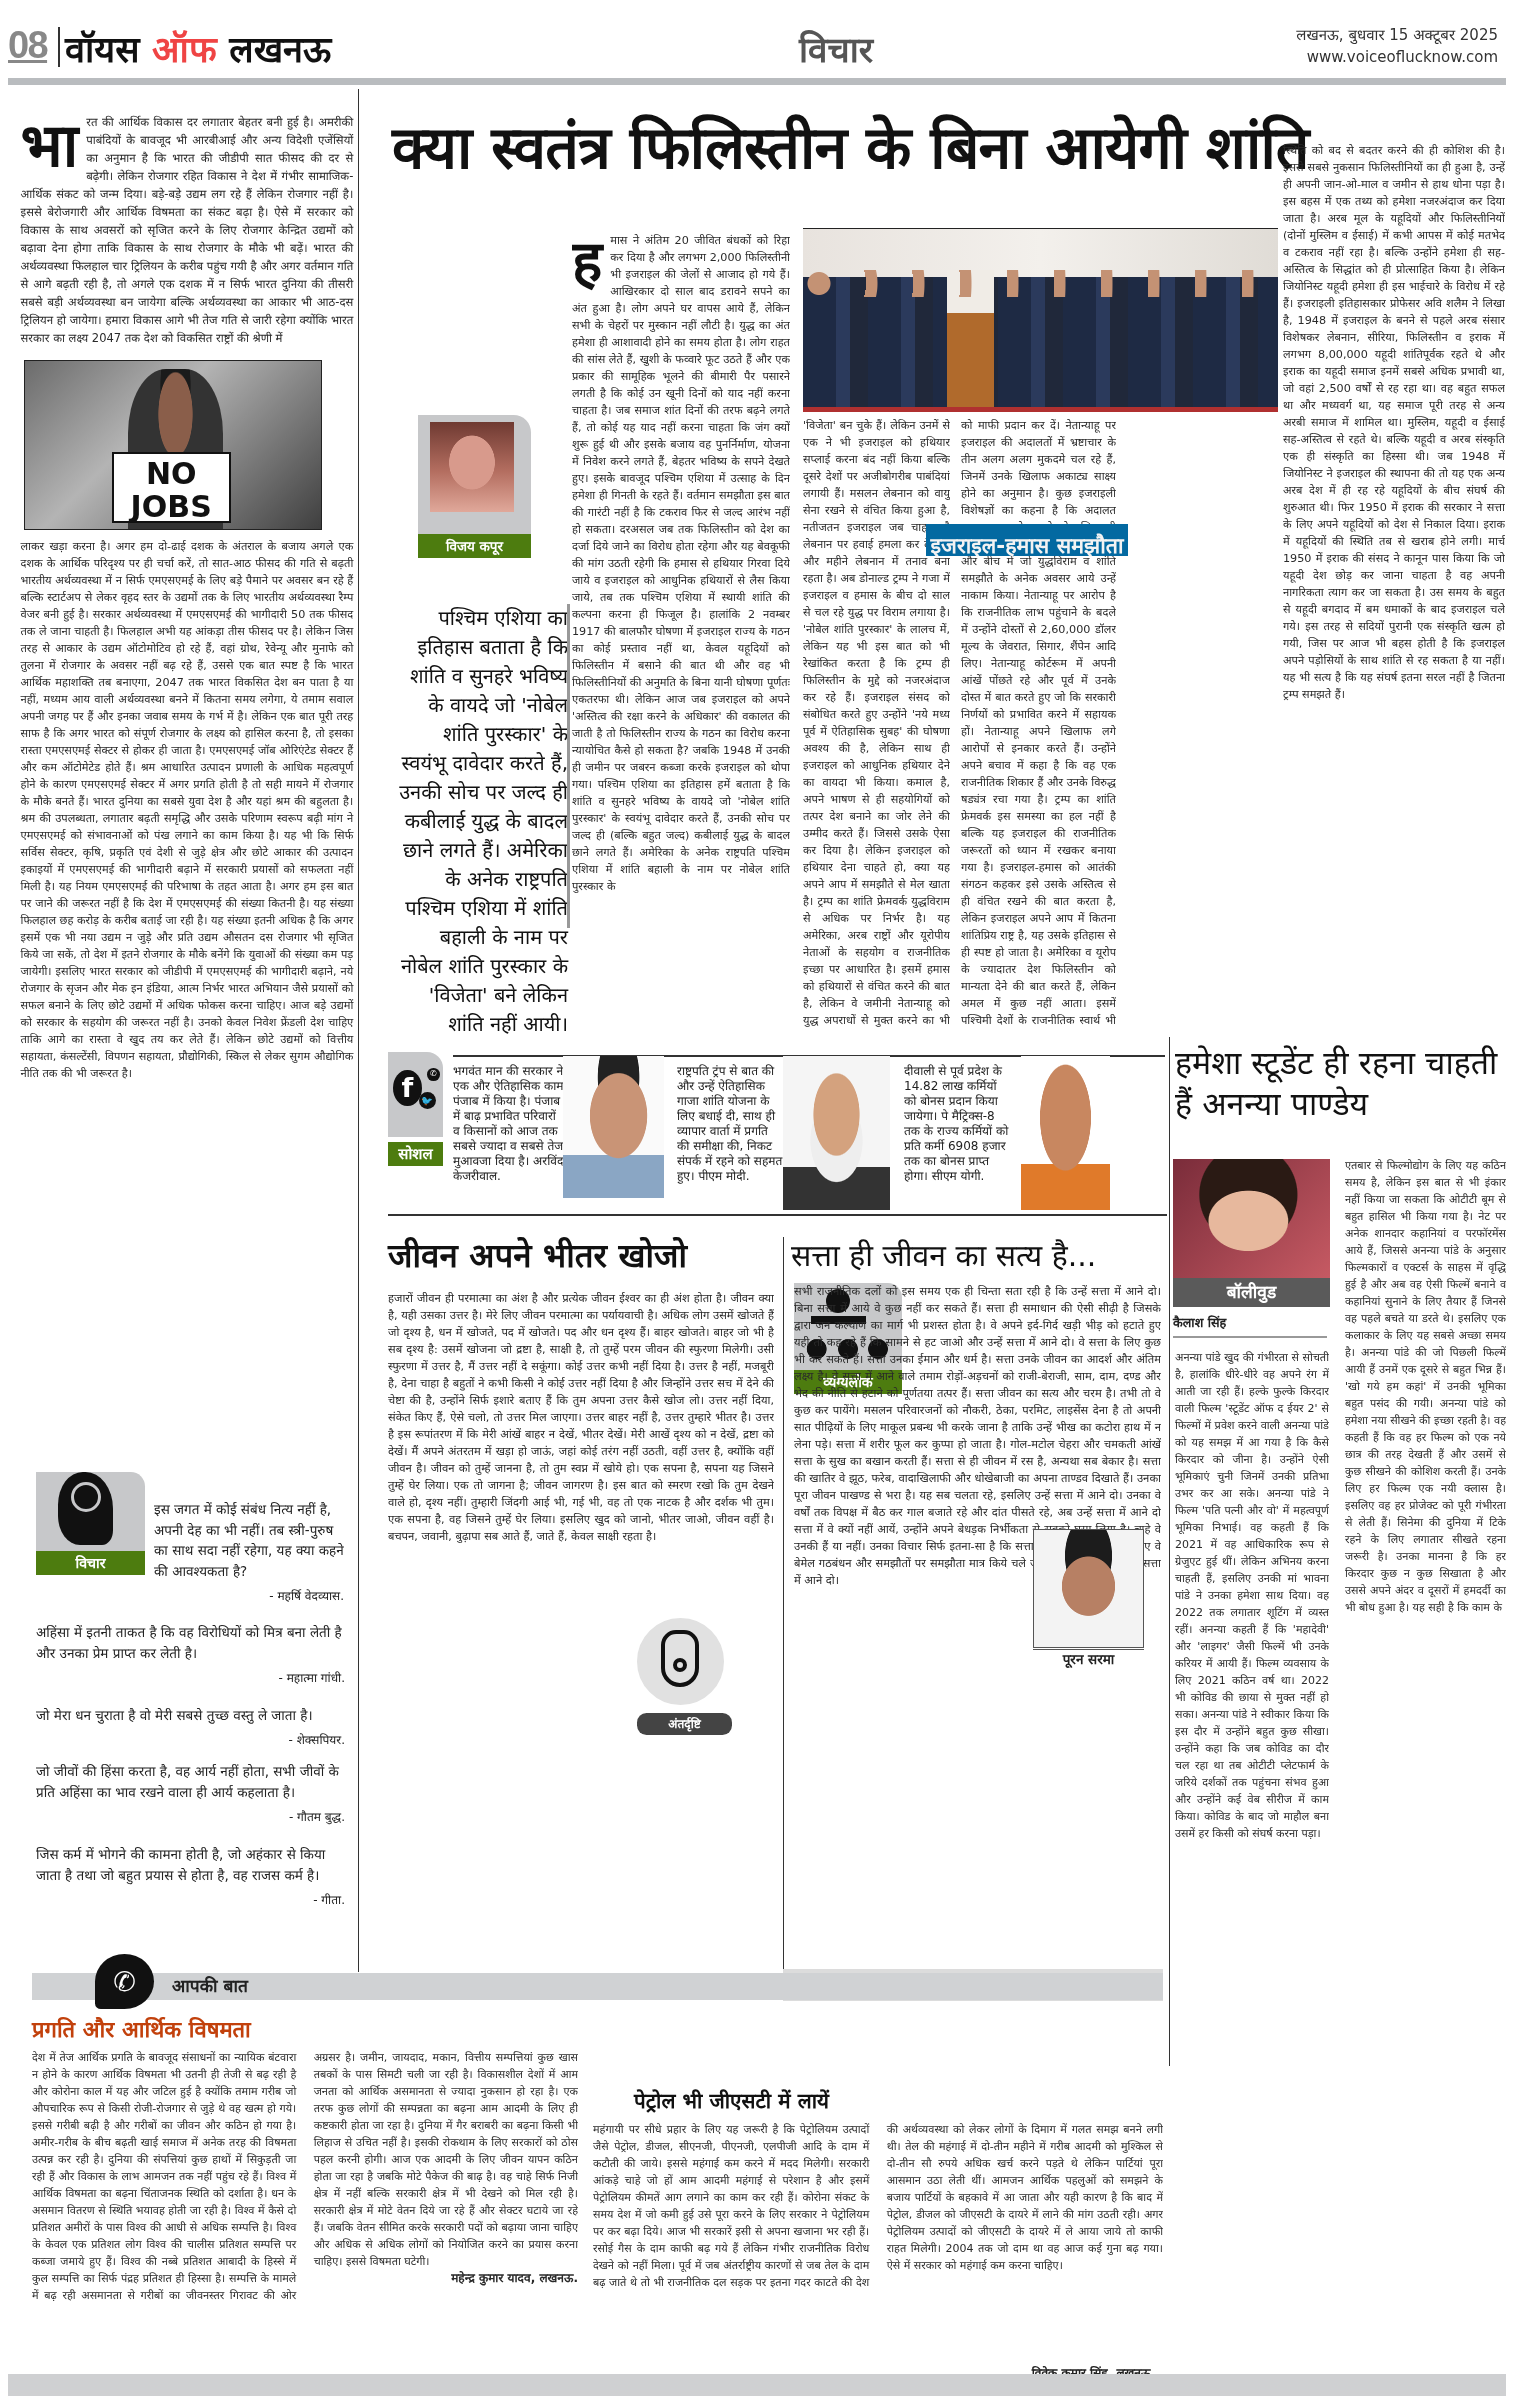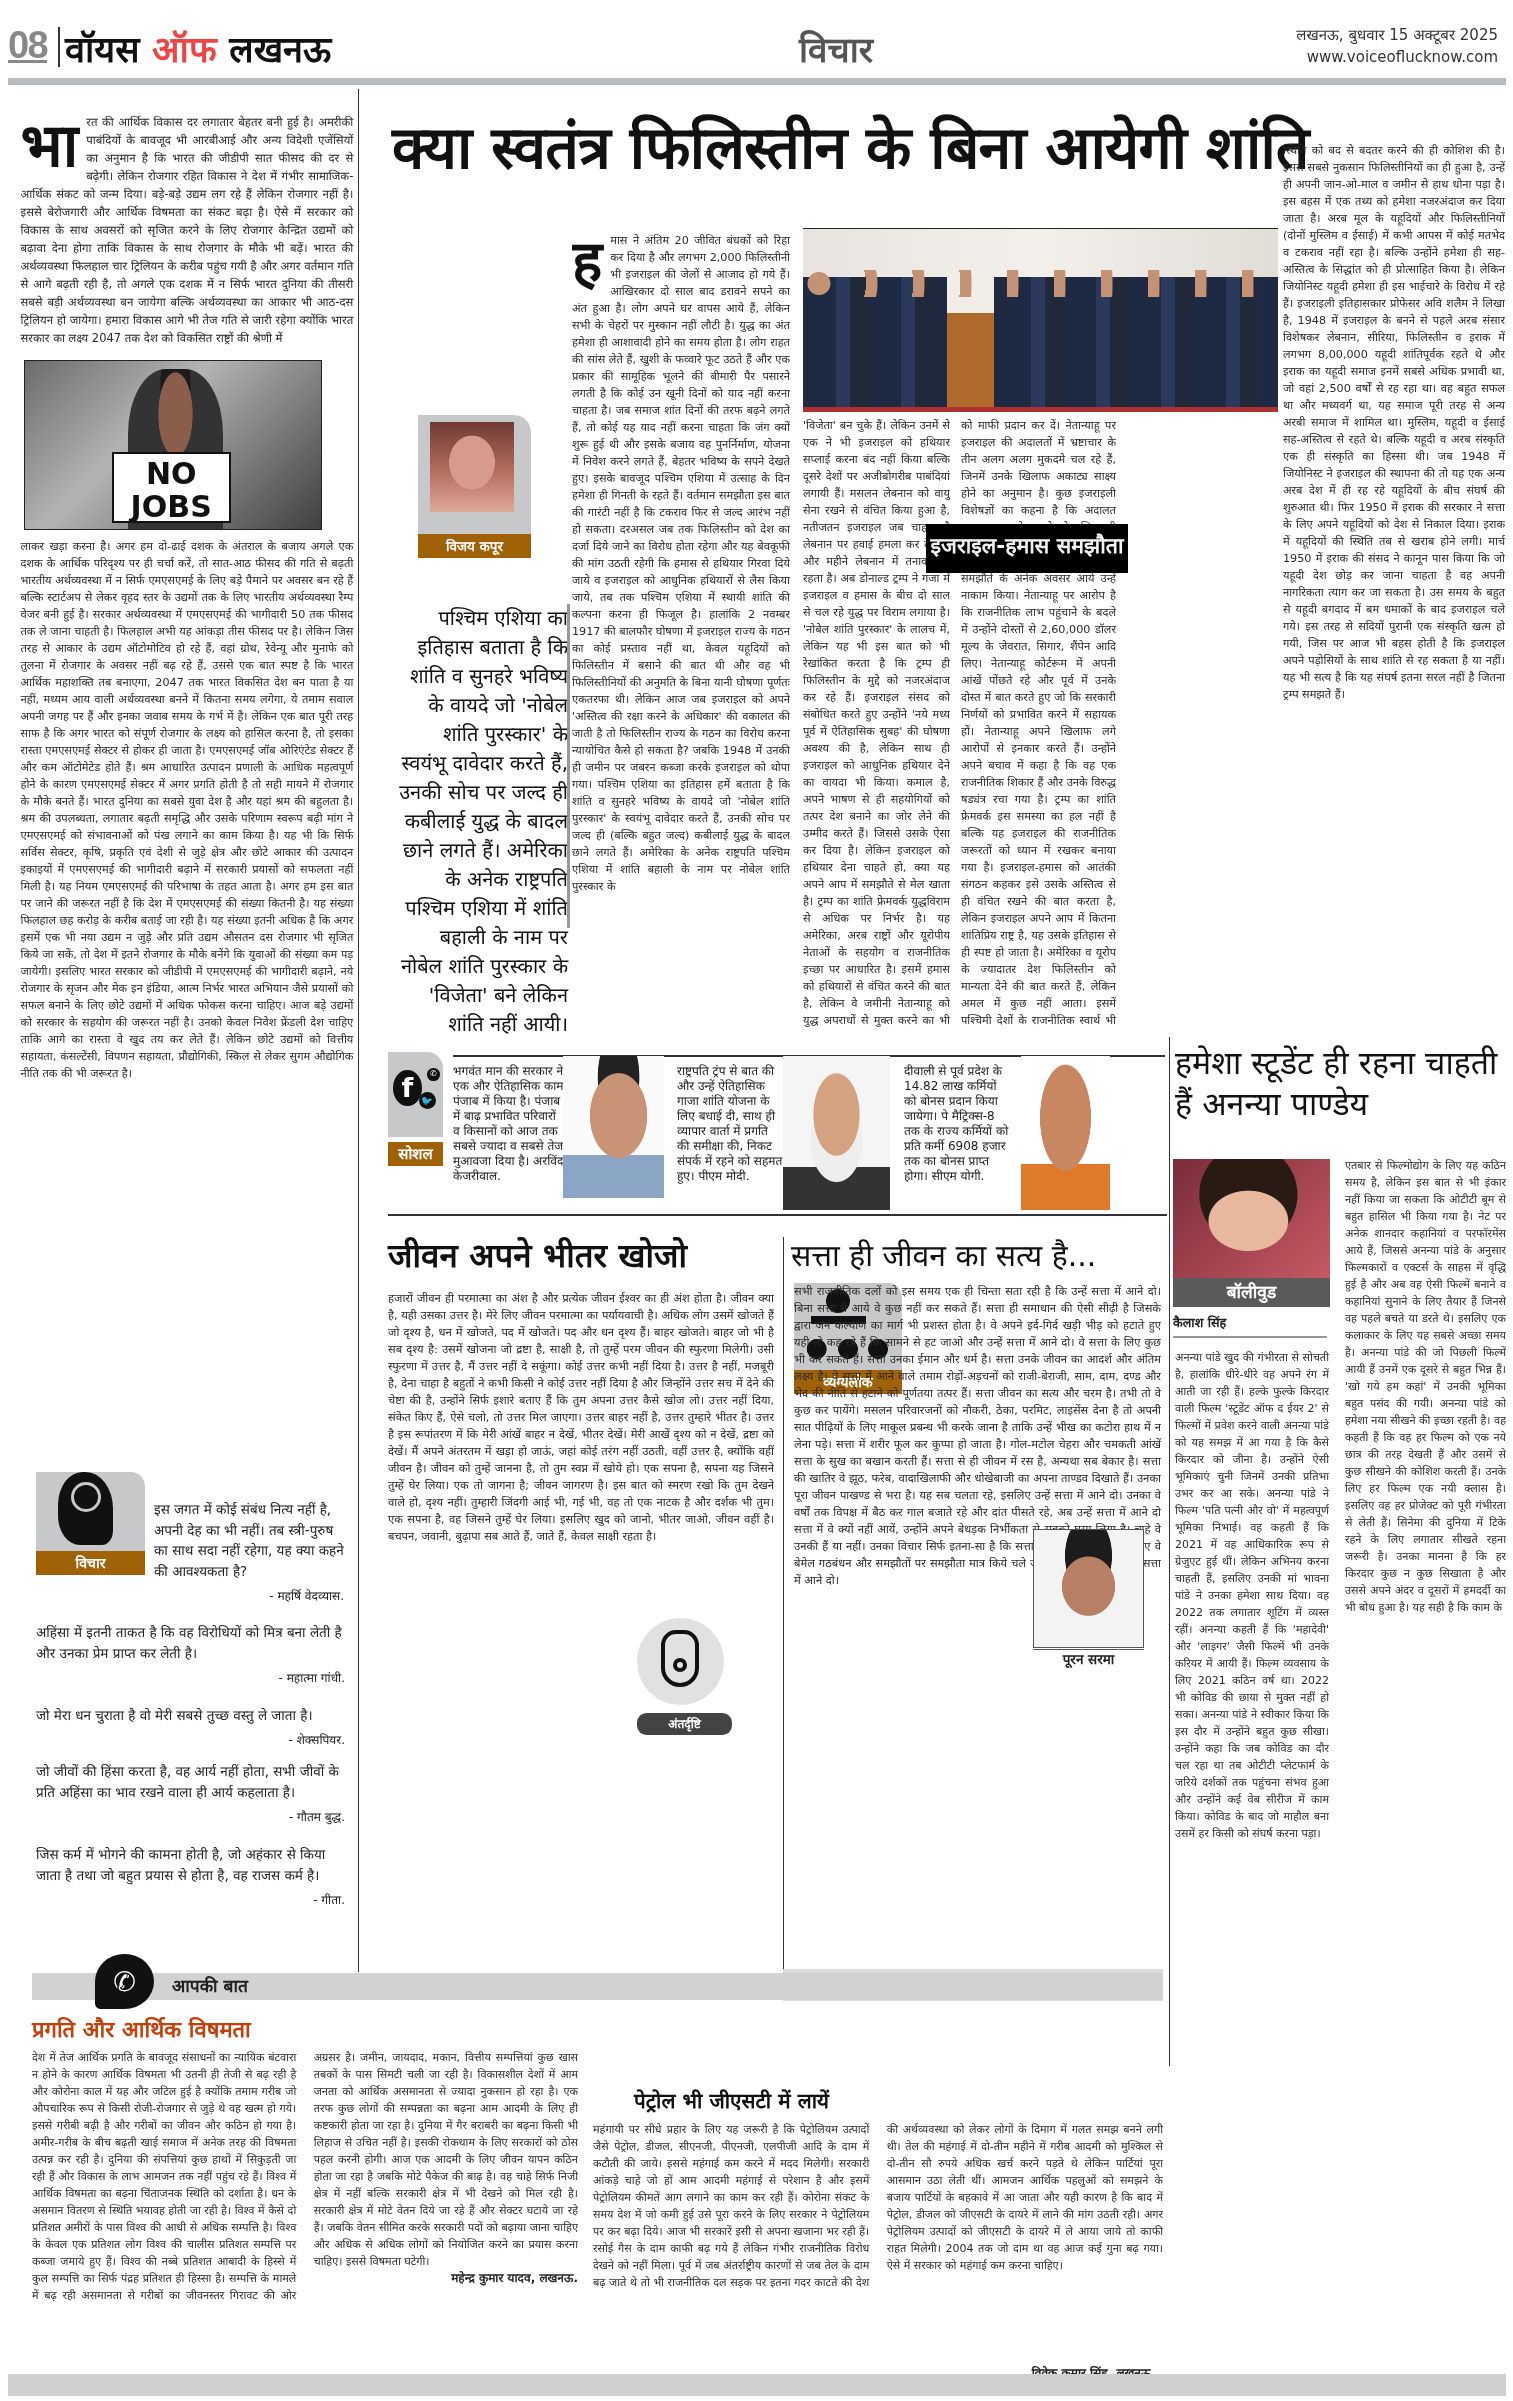--- a/index.html
+++ b/index.html
@@ -10,21 +10,21 @@
 .hline{position:absolute;height:1.6px;background:#555}
 .grey-bar{position:absolute;background:#b9bcbf}
 .mast-num{font-family:"Liberation Sans",sans-serif;font-weight:bold;font-size:38px;color:#888;letter-spacing:-1.6px}
 .mast-title{font-weight:bold;font-size:36px;color:#111}
 .mast-title .g{color:#ef4444}
 .sec{font-weight:bold;font-size:35px;color:#555}
 .headline-big{font-weight:bold;font-size:59px;color:#111;letter-spacing:-0.8px;line-height:71px}
 .headline-l{font-size:36px;color:#111;line-height:44px}
 .dropcap{float:left;font-size:70px;font-weight:bold;line-height:66px;margin:1.6px 8px 0 0;color:#111}
 .photo{position:absolute;overflow:hidden}
-.label-dark{background:#a16207;color:#fff;font-weight:bold;text-align:center}
+.label-dark{background:#4d7c0f;color:#fff;font-weight:bold;text-align:center}
 .pullquote{font-size:22px;line-height:35px;text-align:right;color:#111}
 .quote{font-size:13.5px;line-height:20.6px;color:#222}
 .attr{text-align:right;font-size:12px;margin-top:4.7px}
 .small{font-size:12px;line-height:15px}
 </style>
 </head>
 <body>
 
 <div class="abs" style="left:8px;top:17.4px;width:1498px;height:55px;">
   <span class="abs mast-num" style="left:0;top:6.3px;text-decoration:underline;">08</span>
@@ -75,21 +75,21 @@
   <div class="abs" style="left:0;bottom:0;width:475px;height:135px;background:repeating-linear-gradient(90deg,#1e2a44 0 33px,#2b3a5c 33px 47px,#20283a 47px 65px);"></div>
   <div class="abs" style="left:144px;bottom:0;width:47px;height:142px;background:linear-gradient(#f0ece6 0 30%,#b06a2c 30%);"></div>
   <div class="abs" style="left:0;top:41px;width:475px;height:27px;background:repeating-radial-gradient(circle at 16px 13.5px,#c49274 0 11px,transparent 12px 47px);"></div>
   <div class="abs" style="left:0;bottom:0;width:475px;height:4.7px;background:#b03030;"></div>
 </div>
 
 <div class="abs txt" style="left:803px;top:417px;width:147px;font-size:11.2px;line-height:17px;height:614px;overflow:hidden;">'विजेता' बन चुके हैं। लेकिन उनमें से एक ने भी इजराइल को हथियार सप्लाई करना बंद नहीं किया बल्कि दूसरे देशों पर अजीबोगरीब पाबंदियां लगायी हैं। मसलन लेबनान को वायु सेना रखने से वंचित किया हुआ है, नतीजतन इजराइल जब चाहता है लेबनान पर हवाई हमला कर देता है और महीने लेबनान में तनाव बना रहता है। अब डोनाल्ड ट्रम्प ने गजा में इजराइल व हमास के बीच दो साल से चल रहे युद्ध पर विराम लगाया है। 'नोबेल शांति पुरस्कार' के लालच में, लेकिन यह भी इस बात को भी रेखांकित करता है कि ट्रम्प ही फिलिस्तीन के मुद्दे को नजरअंदाज कर रहे हैं। इजराइल संसद को संबोधित करते हुए उन्होंने 'नये मध्य पूर्व में ऐतिहासिक सुबह' की घोषणा अवश्य की है, लेकिन साथ ही इजराइल को आधुनिक हथियार देने का वायदा भी किया। कमाल है, अपने भाषण से ही सहयोगियों को तत्पर देश बनाने का जोर लेने की उम्मीद करते हैं। जिससे उसके ऐसा कर दिया है। लेकिन इजराइल को हथियार देना चाहते हो, क्या यह अपने आप में समझौते से मेल खाता है। ट्रम्प का शांति फ्रेमवर्क युद्धविराम से अधिक पर निर्भर है। यह अमेरिका, अरब राष्ट्रों और यूरोपीय नेताओं के सहयोग व राजनीतिक इच्छा पर आधारित है। इसमें हमास को हथियारों से वंचित करने की बात है, लेकिन वे जमीनी नेतान्याहू को युद्ध अपराधों से मुक्त करने का भी प्रयास है, जैसे निर्दोष बच्चों, महिलाओं व पत्रकारों को हो 'कोलड ब्लड' में मारना कोई युद्ध ही न हो। ट्रम्प ने इजराइल के राष्ट्रपति से आग्रह किया है कि वह भ्रष्टाचार के मामलों में नेतान्याहू</div>
 
 <div class="abs txt" style="left:961px;top:417px;width:155px;font-size:11.2px;line-height:17px;height:614px;overflow:hidden;">को माफी प्रदान कर दें। नेतान्याहू पर इजराइल की अदालतों में भ्रष्टाचार के तीन अलग अलग मुकदमे चल रहे हैं, जिनमें उनके खिलाफ अकाट्य साक्ष्य होने का अनुमान है। कुछ इजराइली विशेषज्ञों का कहना है कि अदालत द्वारा सजा से बचने के लिए ही नेतान्याहू ने जंग को इतना लम्बा खींचा और बीच में जो युद्धविराम व शांति समझौते के अनेक अवसर आये उन्हें नाकाम किया। नेतान्याहू पर आरोप है कि राजनीतिक लाभ पहुंचाने के बदले में उन्होंने दोस्तों से 2,60,000 डॉलर मूल्य के जेवरात, सिगार, शैंपेन आदि लिए। नेतान्याहू कोर्टरूम में अपनी आंखें पोंछते रहे और पूर्व में उनके दोस्त में बात करते हुए जो कि सरकारी निर्णयों को प्रभावित करने में सहायक हों। नेतान्याहू अपने खिलाफ लगे आरोपों से इनकार करते हैं। उन्होंने अपने बचाव में कहा है कि वह एक राजनीतिक शिकार हैं और उनके विरुद्ध षड्यंत्र रचा गया है। ट्रम्प का शांति फ्रेमवर्क इस समस्या का हल नहीं है बल्कि यह इजराइल की राजनीतिक जरूरतों को ध्यान में रखकर बनाया गया है। इजराइल-हमास को आतंकी संगठन कहकर इसे उसके अस्तित्व से ही वंचित रखने की बात करता है, लेकिन इजराइल अपने आप में कितना शांतिप्रिय राष्ट्र है, यह उसके इतिहास से ही स्पष्ट हो जाता है। अमेरिका व यूरोप के ज्यादातर देश फिलिस्तीन को मान्यता देने की बात करते हैं, लेकिन अमल में कुछ नहीं आता। इसमें पश्चिमी देशों के राजनीतिक स्वार्थ भी जुड़े हुए हैं जो फिलिस्तीन के विरुद्ध काम करते हैं।</div>
 
-<div class="abs label-dark" style="left:926px;top:524px;width:202px;height:49px;font-size:21.4px;line-height:44px;background:#000000;color:#f3f3f3;">इजराइल-हमास समझौता</div>
+<div class="abs label-dark" style="left:926px;top:524px;width:202px;height:32px;font-size:21.4px;line-height:44px;background:#0369a1;color:#f3f3f3;">इजराइल-हमास समझौता</div>
 
 <div class="abs txt" style="left:1283px;top:142px;width:222px;font-size:11.2px;line-height:17px;height:889px;overflow:hidden;">स्थिति को बद से बदतर करने की ही कोशिश की है। इससे सबसे नुकसान फिलिस्तीनियों का ही हुआ है, उन्हें ही अपनी जान-ओ-माल व जमीन से हाथ धोना पड़ा है। इस बहस में एक तथ्य को हमेशा नजरअंदाज कर दिया जाता है। अरब मूल के यहूदियों और फिलिस्तीनियों (दोनों मुस्लिम व ईसाई) में कभी आपस में कोई मतभेद व टकराव नहीं रहा है। बल्कि उन्होंने हमेशा ही सह-अस्तित्व के सिद्धांत को ही प्रोत्साहित किया है। लेकिन जियोनिस्ट यहूदी हमेशा ही इस भाईचारे के विरोध में रहे हैं। इजराइली इतिहासकार प्रोफेसर अवि शलैम ने लिखा है, 1948 में इजराइल के बनने से पहले अरब संसार विशेषकर लेबनान, सीरिया, फिलिस्तीन व इराक में लगभग 8,00,000 यहूदी शांतिपूर्वक रहते थे और इराक का यहूदी समाज इनमें सबसे अधिक प्रभावी था, जो वहां 2,500 वर्षों से रह रहा था। वह बहुत सफल था और मध्यवर्ग था, यह समाज पूरी तरह से अन्य अरबी समाज में शामिल था। मुस्लिम, यहूदी व ईसाई सह-अस्तित्व से रहते थे। बल्कि यहूदी व अरब संस्कृति एक ही संस्कृति का हिस्सा थी। जब 1948 में जियोनिस्ट ने इजराइल की स्थापना की तो यह एक अन्य अरब देश में ही रह रहे यहूदियों के बीच संघर्ष की शुरुआत थी। फिर 1950 में इराक की सरकार ने सत्ता के लिए अपने यहूदियों को देश से निकाल दिया। इराक में यहूदियों की स्थिति तब से खराब होने लगी। मार्च 1950 में इराक की संसद ने कानून पास किया कि जो यहूदी देश छोड़ कर जाना चाहता है वह अपनी नागरिकता त्याग कर जा सकता है। उस समय के बहुत से यहूदी बगदाद में बम धमाकों के बाद इजराइल चले गये। इस तरह से सदियों पुरानी एक संस्कृति खत्म हो गयी, जिस पर आज भी बहस होती है कि इजराइल अपने पड़ोसियों के साथ शांति से रह सकता है या नहीं। यह भी सत्य है कि यह संघर्ष इतना सरल नहीं है जितना ट्रम्प समझते हैं।</div>
 
 <div class="abs" style="left:388px;top:1052px;width:55px;height:85px;background:#c7c8ca;border-radius:0 16px 0 0;"></div>
 <div class="abs" style="left:393px;top:1070px;width:28.5px;height:36px;background:#111;border-radius:50%;color:#fff;font-weight:bold;font-size:27px;line-height:36px;text-align:center;">f</div>
 <div class="abs" style="left:419px;top:1092px;width:17.4px;height:17.4px;background:#111;border-radius:50%;color:#fff;font-size:9.5px;line-height:17.4px;text-align:center;">🐦</div>
 <div class="abs" style="left:427px;top:1068px;width:12.7px;height:12.7px;background:#111;border-radius:50%;color:#fff;font-size:8px;line-height:12.7px;text-align:center;">✆</div>
 <div class="abs label-dark" style="left:388px;top:1142px;width:55px;height:24px;font-size:15px;line-height:24px;">सोशल मीडिया</div>
 
 <div class="hline" style="left:453px;top:1055px;width:712px;height:1.6px;background:#333;"></div>

